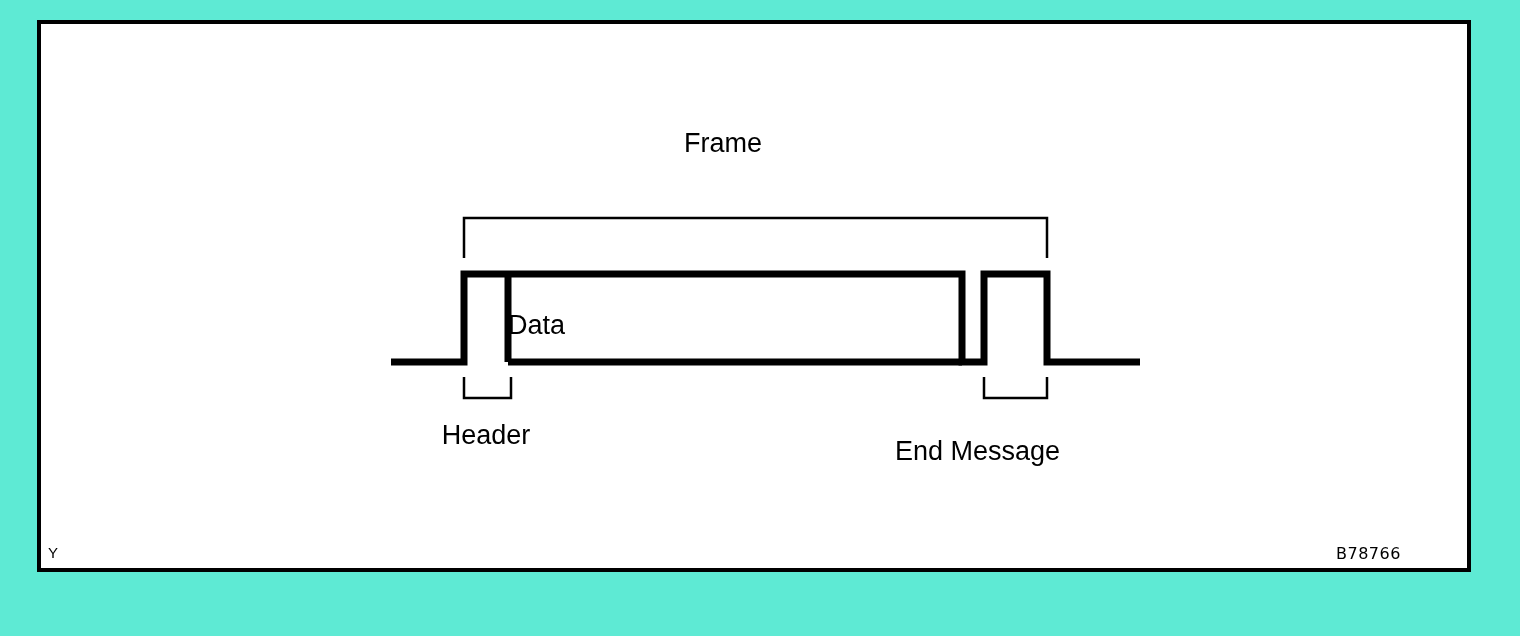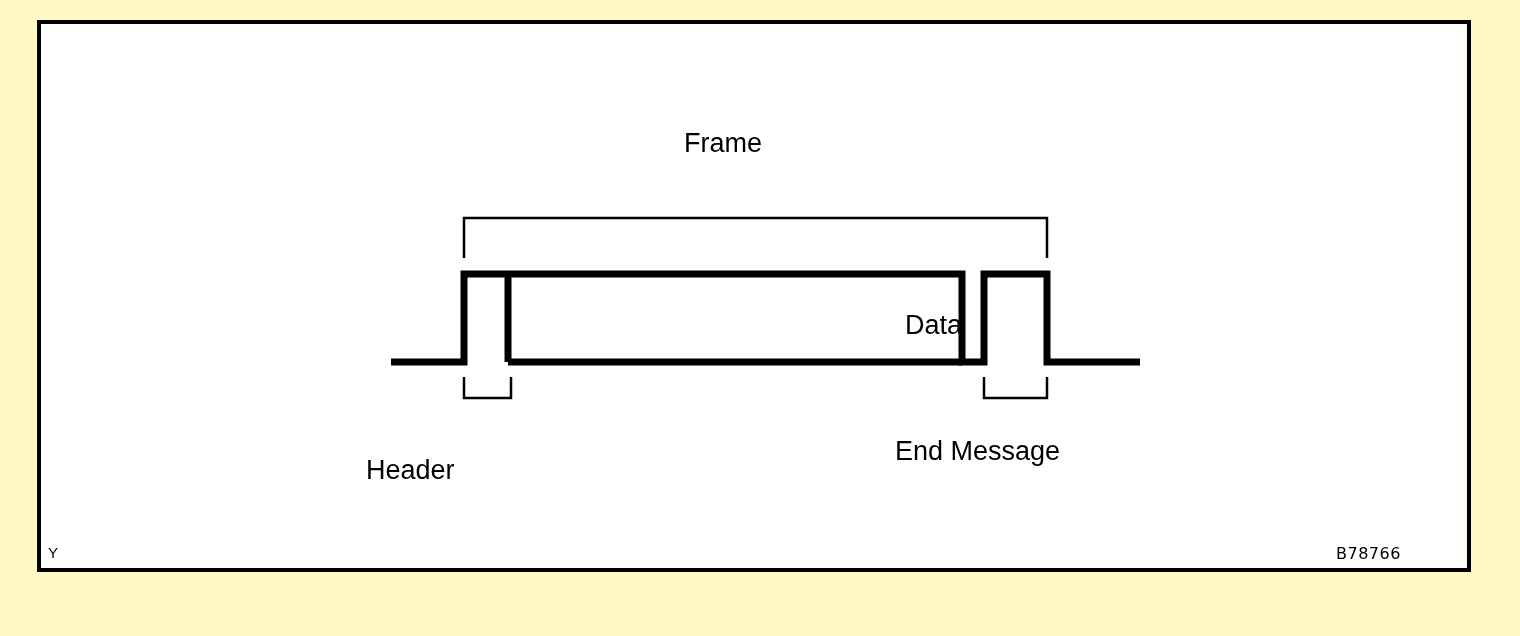--- a/index.html
+++ b/index.html
@@ -7,21 +7,21 @@
     padding: 0;
     background: #ffffff;
   }
   body {
     font-family: "Liberation Sans", sans-serif;
   }
   #page {
     position: relative;
     width: 1520px;
     height: 636px;
-    background: #fef9c3;
+    background: #5eead4;
     overflow: hidden;
   }
   #diagram-border {
     position: absolute;
     left: 37px;
     top: 20px;
     width: 1434px;
     height: 552px;
     border: 4px solid #000000;
     box-sizing: border-box;
@@ -46,27 +46,28 @@
     top: 130px;
     width: 1520px;
     text-align: center;
     font-size: 27px;
     transform: translateX(-37px);
   }
   #label-data {
     left: 508px;
     top: 312px;
     width: 454px;
-    text-align: right;
+    text-align: left;
     font-size: 27px;
   }
   #label-header {
     left: 366px;
-    top: 457px;
+    top: 422px;
     width: 240px;
+    text-align: center;
     font-size: 27px;
   }
   #label-end-message {
     left: 895px;
     top: 438px;
     width: 240px;
     text-align: left;
     font-size: 27px;
   }
   #corner-mark-left {

